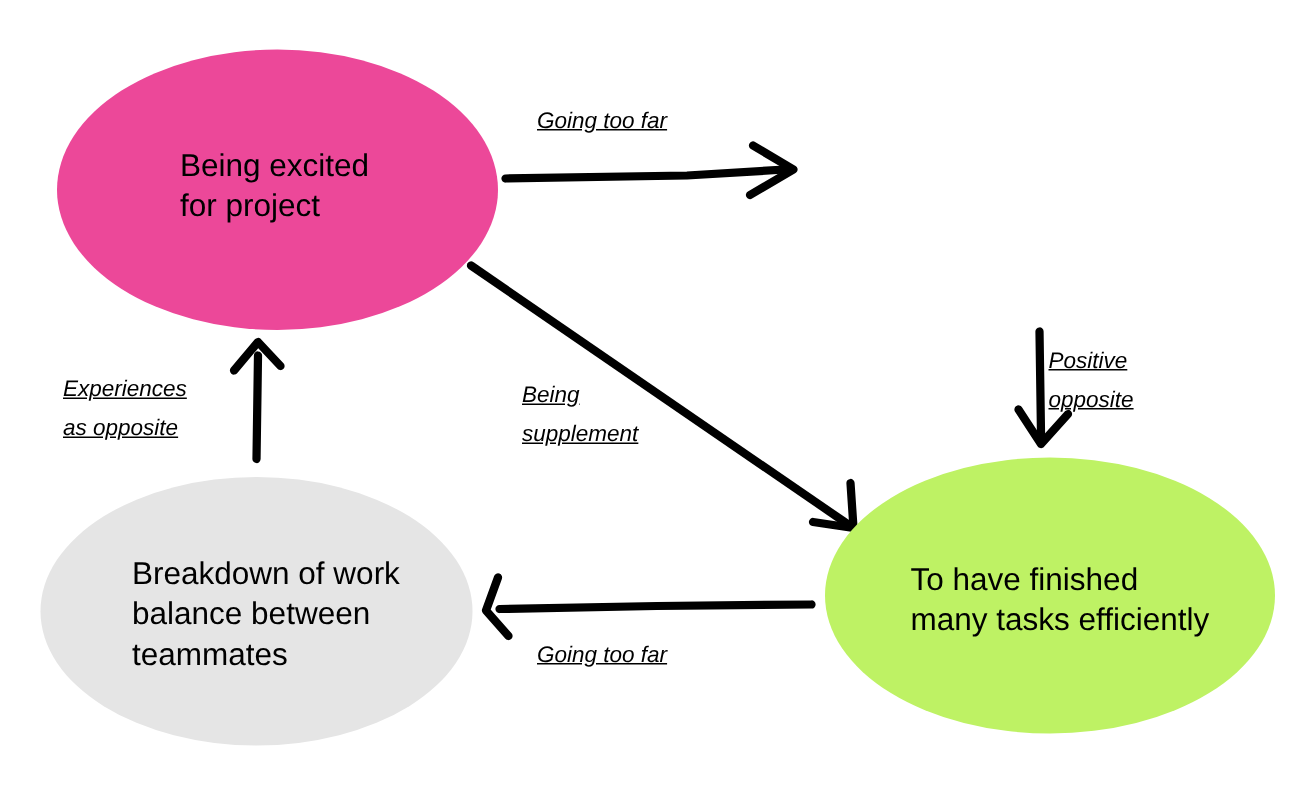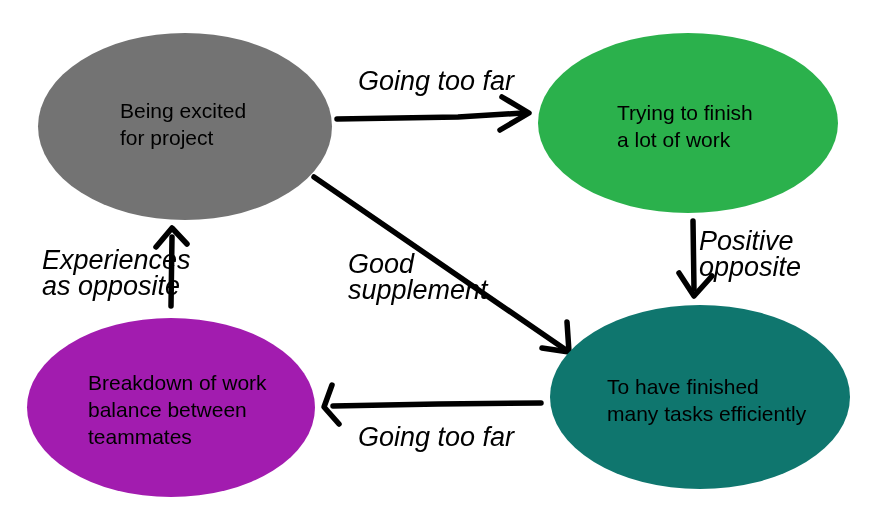--- a/index.html
+++ b/index.html
@@ -36,24 +36,25 @@
     white-space: pre-line;
     text-align: left;
   }
   .nl-excited   { left: 82px; top: 64px; }
   .nl-trying    { left: 79px; top: 66px; }
   .nl-finished  { left: 57px; top: 68px; }
   .nl-breakdown { left: 61px; top: 51px; }
   .edge-label {
     position: absolute;
     color: #000000;
-    font-size: 27px;
+    font-size: 15px;
     font-style: italic;
     line-height: 26px;
     white-space: pre-line;
+    text-decoration: underline;
   }
   .el-going-top     { left: 358px; top: 68px;  }
   .el-positive      { left: 699px; top: 228px; }
   .el-supplement    { left: 348px; top: 251px; }
   .el-going-bottom  { left: 358px; top: 424px; }
   .el-experiences   { left: 42px;  top: 247px; }
   .arrow-stroke {
     fill: none;
     stroke: #000000;
     stroke-width: 5.5;
@@ -87,43 +88,39 @@
       <path class="arrow-stroke" d="M541,403 L438,404 L333,406"></path>
       <path class="arrow-stroke" d="M332,385 L324,407 L339,424"></path>
     </g>
 
     <g>
       <path class="arrow-stroke" d="M171,306 L172,237"></path>
       <path class="arrow-stroke" d="M156,247 L172,228 L187,244"></path>
     </g>
   </svg>
 
-  <div class="node node-excited" style="background-color: #737373;">
+  <div class="node node-excited" style="background-color: #ec4899;">
     <div class="node-label nl-excited">Being excited
 for project</div>
   </div>
 
-  <div class="node node-trying" style="background-color: rgb(43, 177, 76);">
-    <div class="node-label nl-trying">Trying to finish
-a lot of work</div>
-  </div>
 
-  <div class="node node-finished" style="background-color: #0f766e;">
+  <div class="node node-finished" style="background-color: #bef264;">
     <div class="node-label nl-finished">To have finished
 many tasks efficiently</div>
   </div>
 
-  <div class="node node-breakdown" style="background-color: #a21caf;">
+  <div class="node node-breakdown" style="background-color: #e5e5e5;">
     <div class="node-label nl-breakdown">Breakdown of work
 balance between
 teammates</div>
   </div>
 
   <div class="edge-label el-going-top">Going too far</div>
   <div class="edge-label el-positive">Positive
 opposite</div>
-  <div class="edge-label el-supplement">Good
+  <div class="edge-label el-supplement">Being
 supplement</div>
   <div class="edge-label el-going-bottom">Going too far</div>
   <div class="edge-label el-experiences">Experiences
 as opposite</div>
 
 </div>
 
 </body></html>

